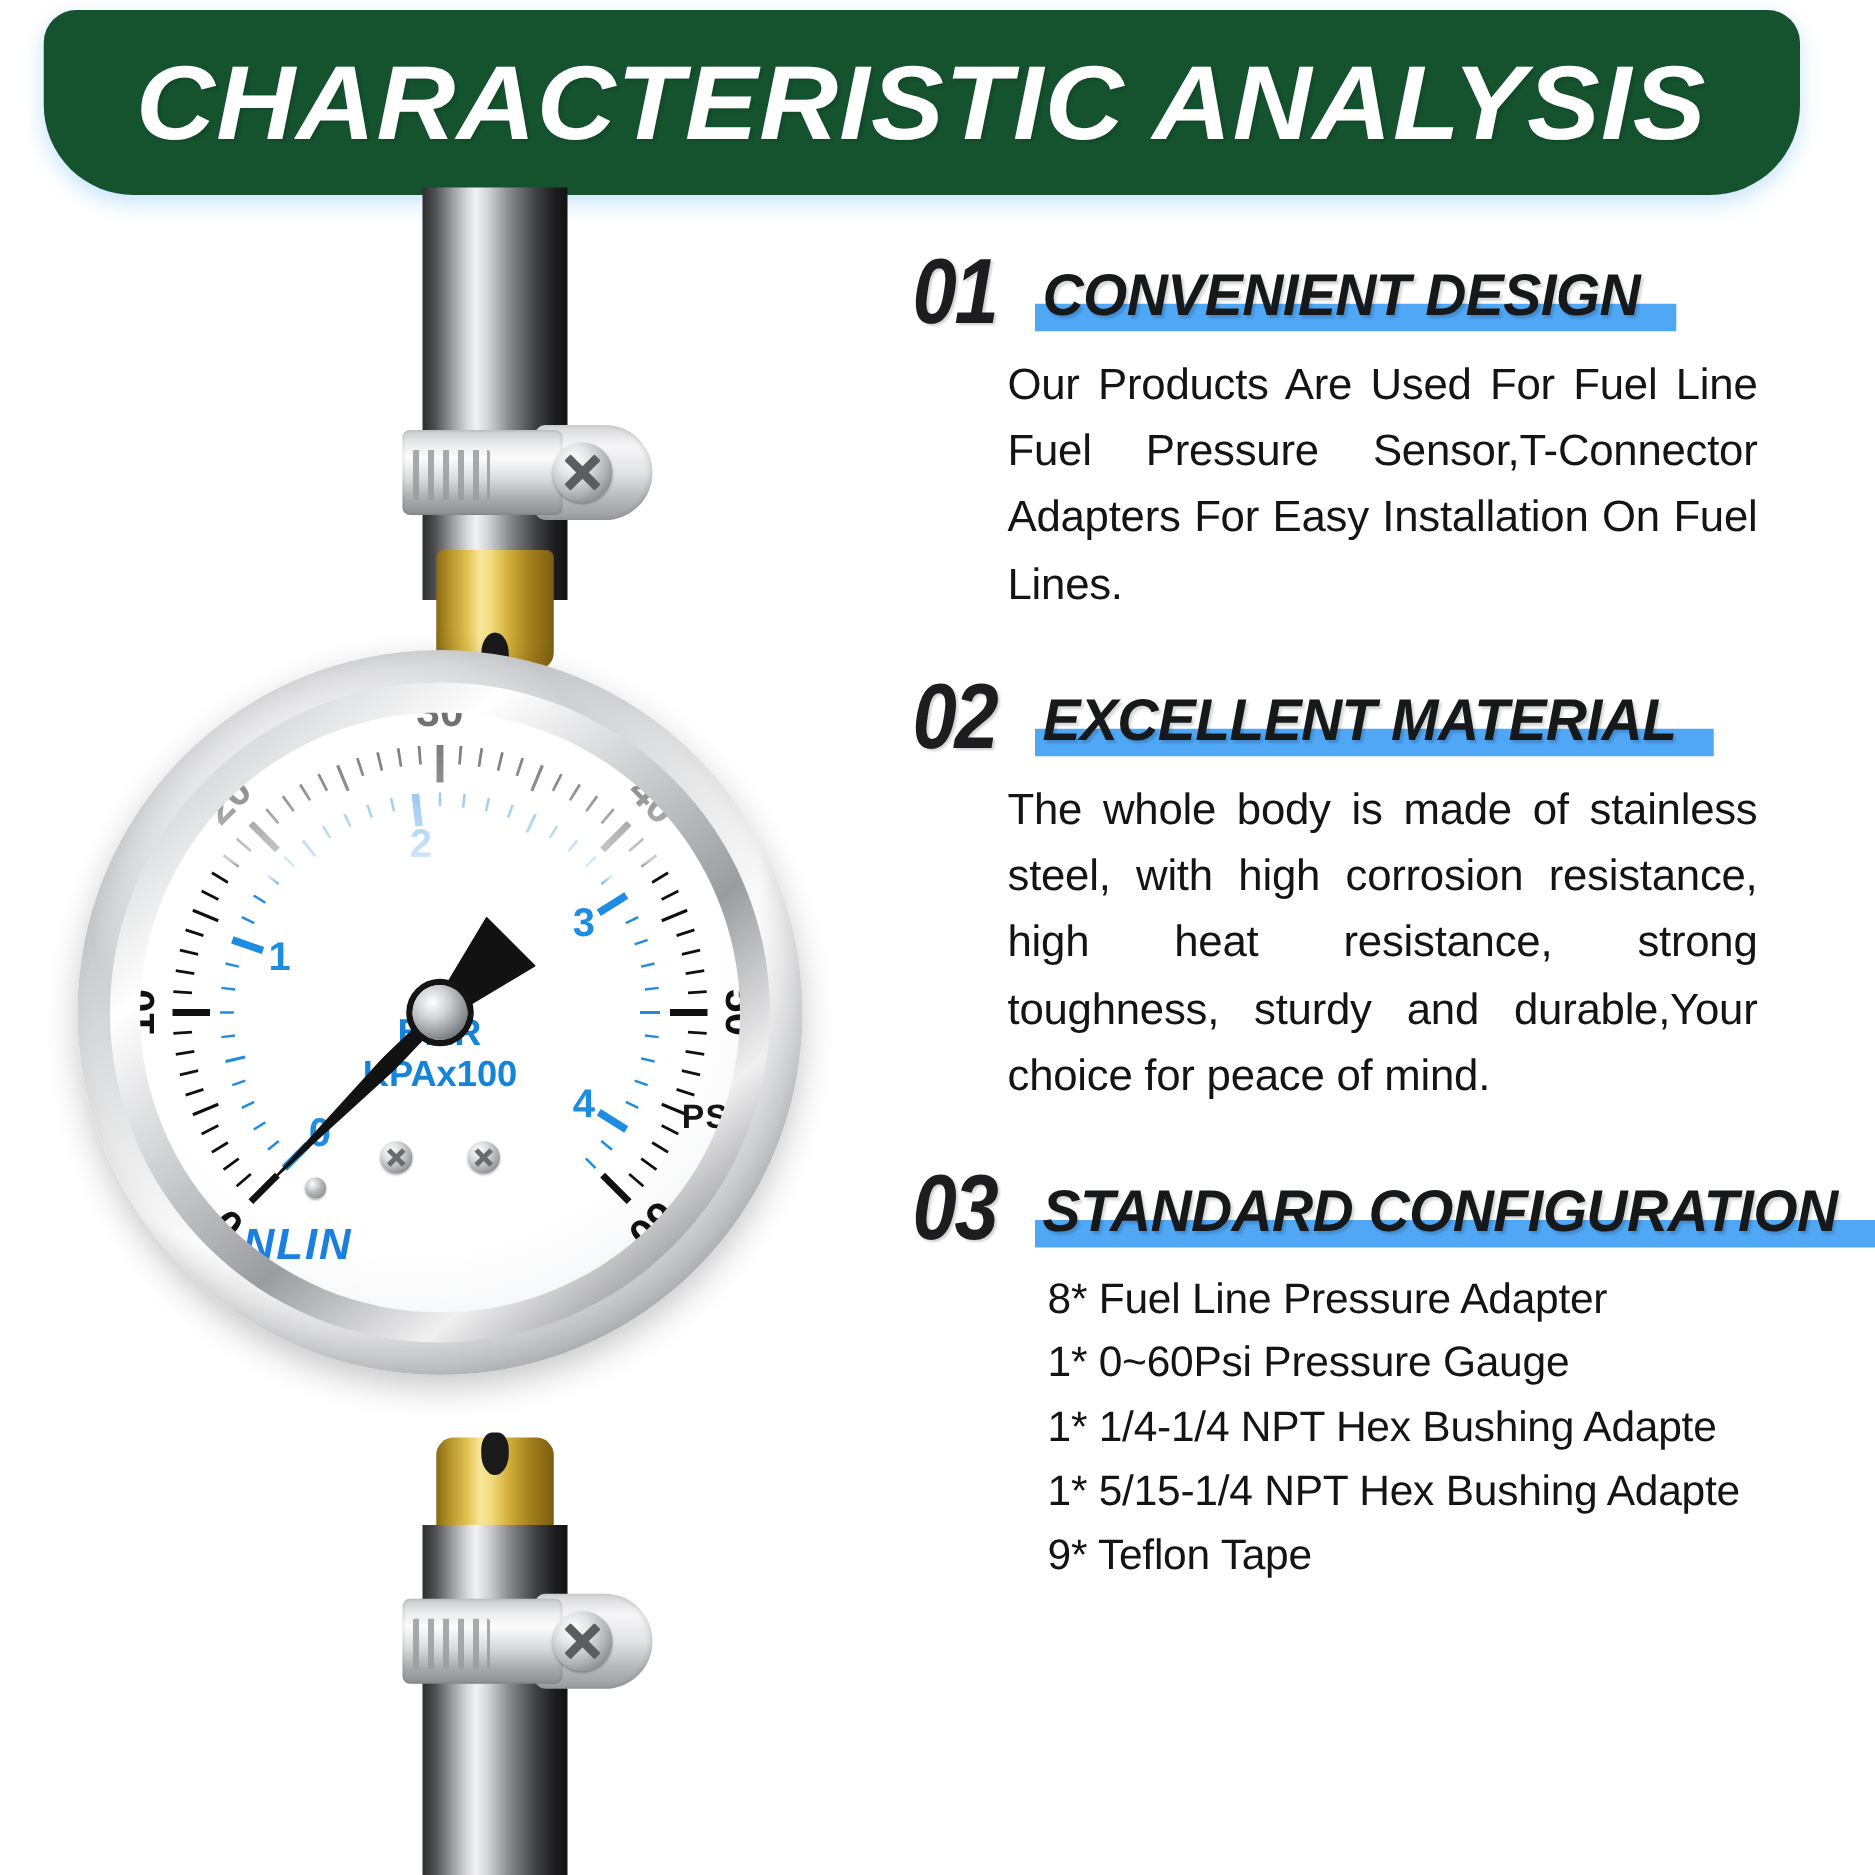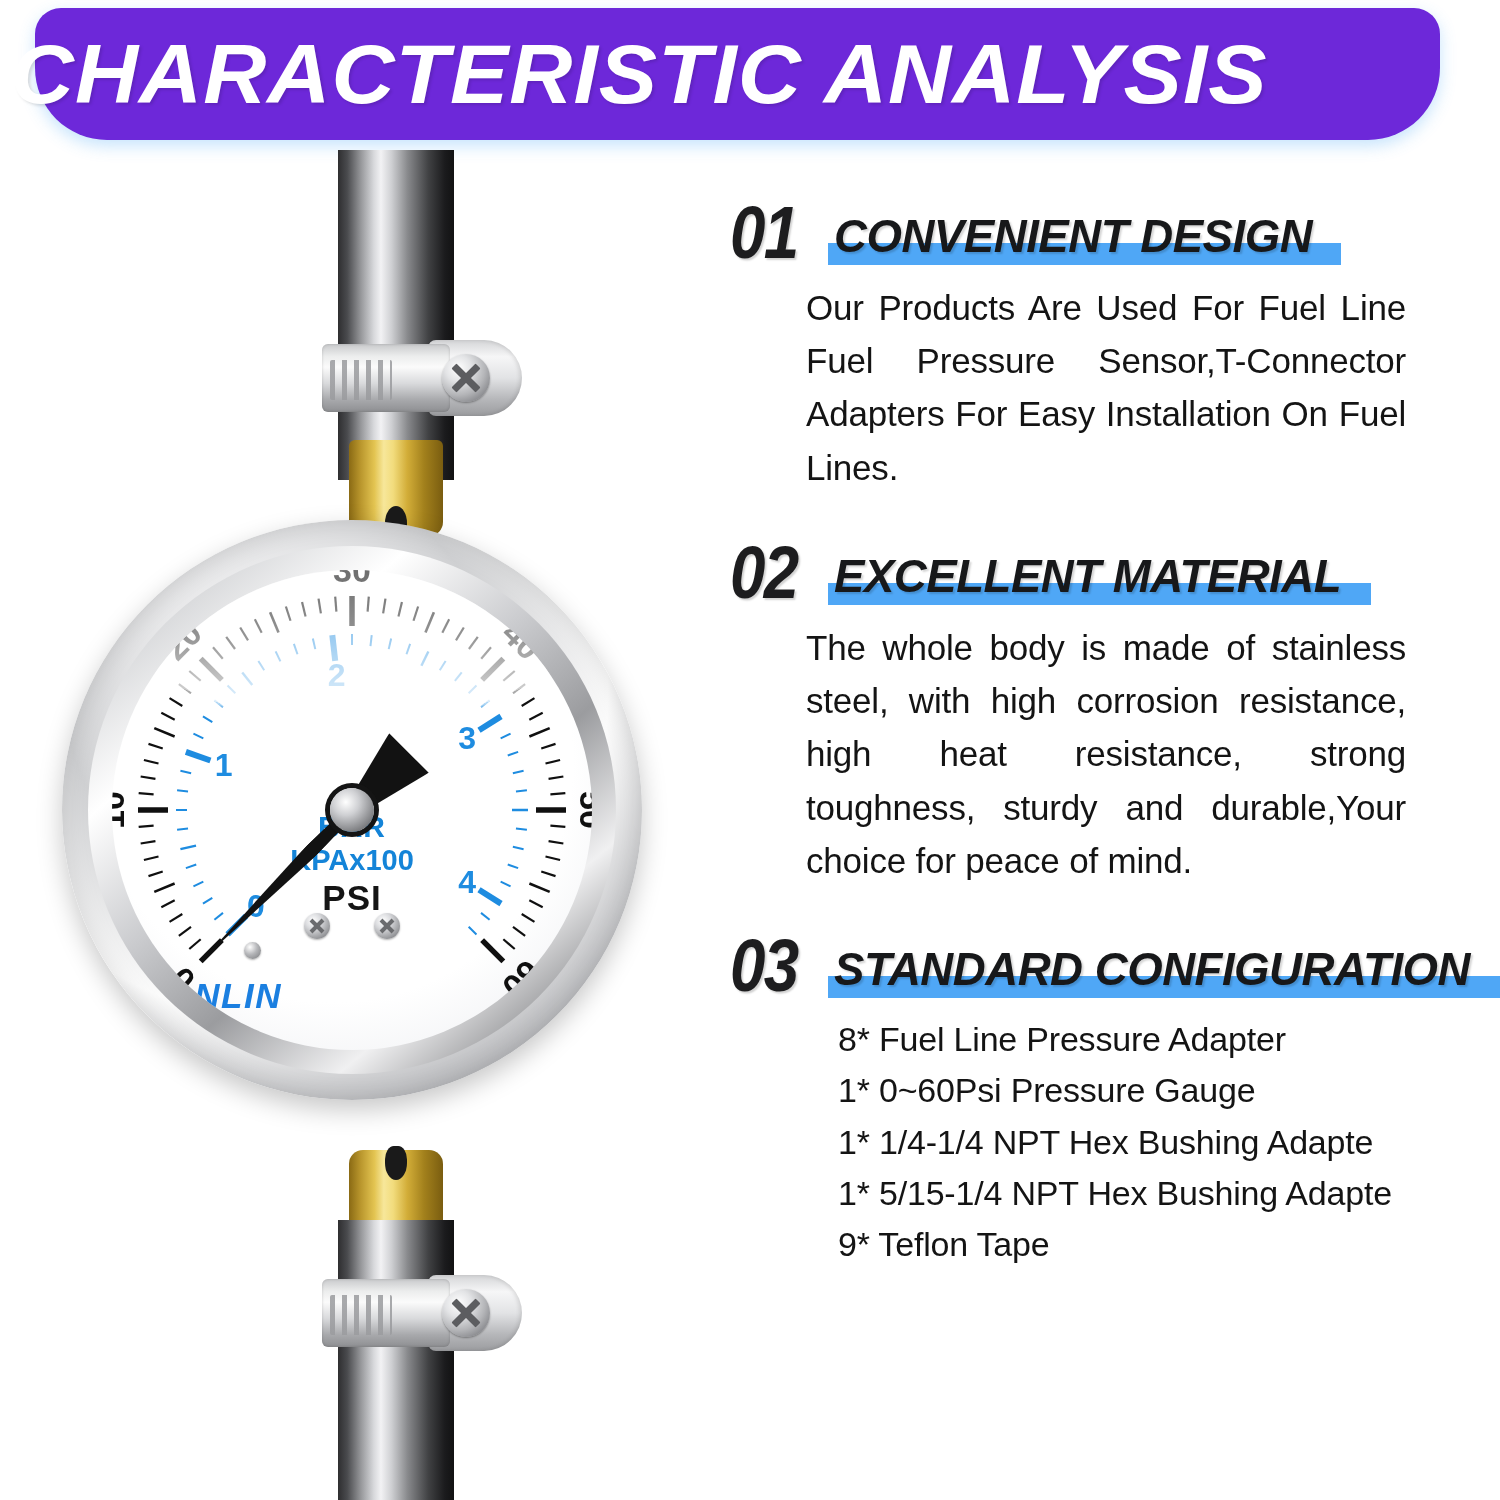--- a/index.html
+++ b/index.html
@@ -8,25 +8,25 @@
     background:#ffffff;
     font-family:"Liberation Sans", sans-serif;
     position:relative;
     overflow:hidden;
   }
 
   
   #header-banner{
     position:absolute;
     left:35px; top:8px;
-    width:1405px; height:132px;
-    background:#6d28d9;
+    width:1405px; height:148px;
+    background:#14532d;
     border-radius:26px 26px 72px 72px;
     box-shadow:0 6px 16px rgba(69,165,245,.30);
-    display:flex; align-items:center; justify-content:flex-start;
+    display:flex; align-items:center; justify-content:center;
   }
   #header-title{
     font-family:"Liberation Sans", sans-serif;
     font-weight:bold;
     font-style:italic;
     font-size:84px;
     letter-spacing:1px;
     color:#ffffff;
     white-space:nowrap;
     transform:scaleX(1.04);
@@ -154,21 +154,21 @@
     pointer-events:none;
   }
 
   
   #dial-center-text{
     position:absolute; left:0; right:0; top:50%;
     text-align:center; pointer-events:none;
   }
   #dial-unit-bar{ font-size:30px; font-weight:bold; color:#1484D8; letter-spacing:1px; line-height:1.14; }
   #dial-unit-kpa{ font-size:29px; font-weight:bold; color:#1484D8; letter-spacing:0px; line-height:1.14; }
-  #dial-unit-psi{ font-size:35px; font-weight:bold; color:#151515; letter-spacing:1px; line-height:1.2; }
+  #dial-unit-psi{ font-size:27px; font-weight:bold; color:#151515; letter-spacing:1px; line-height:1.2;text-align:right; }
   #dial-brand{
     position:absolute; left:0; right:0; bottom:34px;
     text-align:left;
     font-size:35px; font-weight:bold; font-style:italic;
     color:#1B7FE0; letter-spacing:1.5px;
   }
   .dial-screw{
     position:absolute; width:26px; height:26px; border-radius:50%;
     background:radial-gradient(circle at 35% 30%, #ffffff 0%, #dcdde0 30%, #a9aaad 62%, #7d7e82 88%, #626366 100%);
     box-shadow:0 1px 2px rgba(0,0,0,.30);

